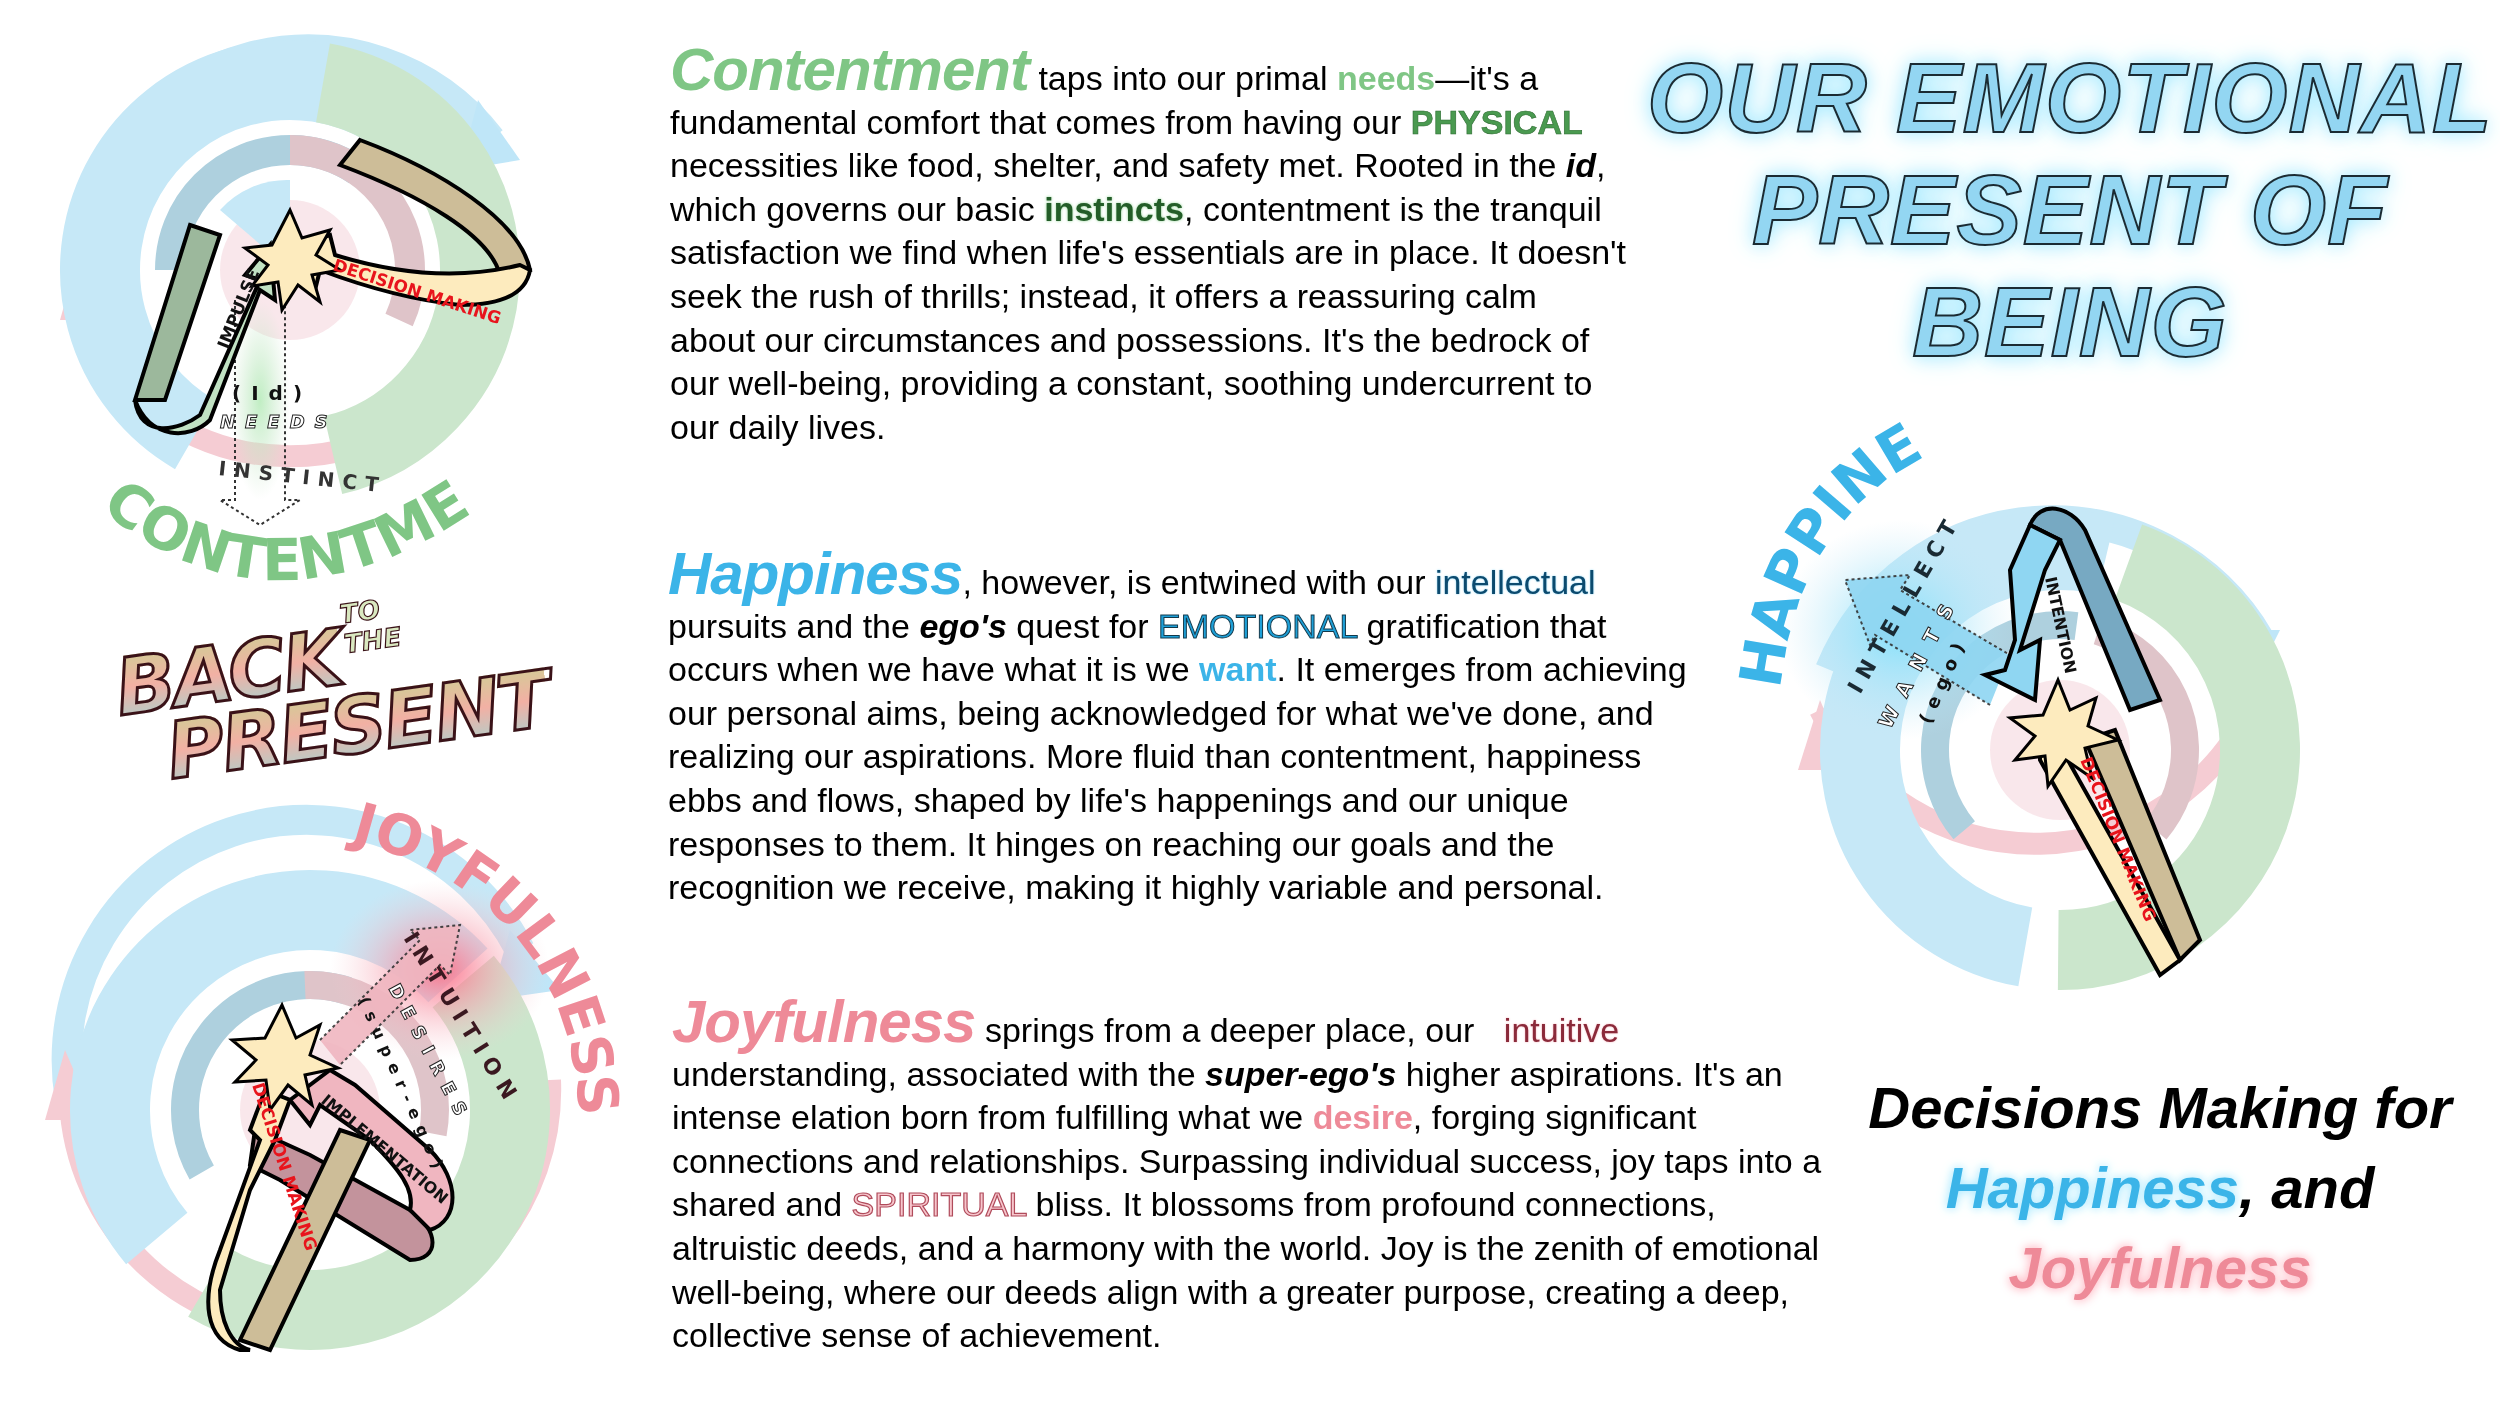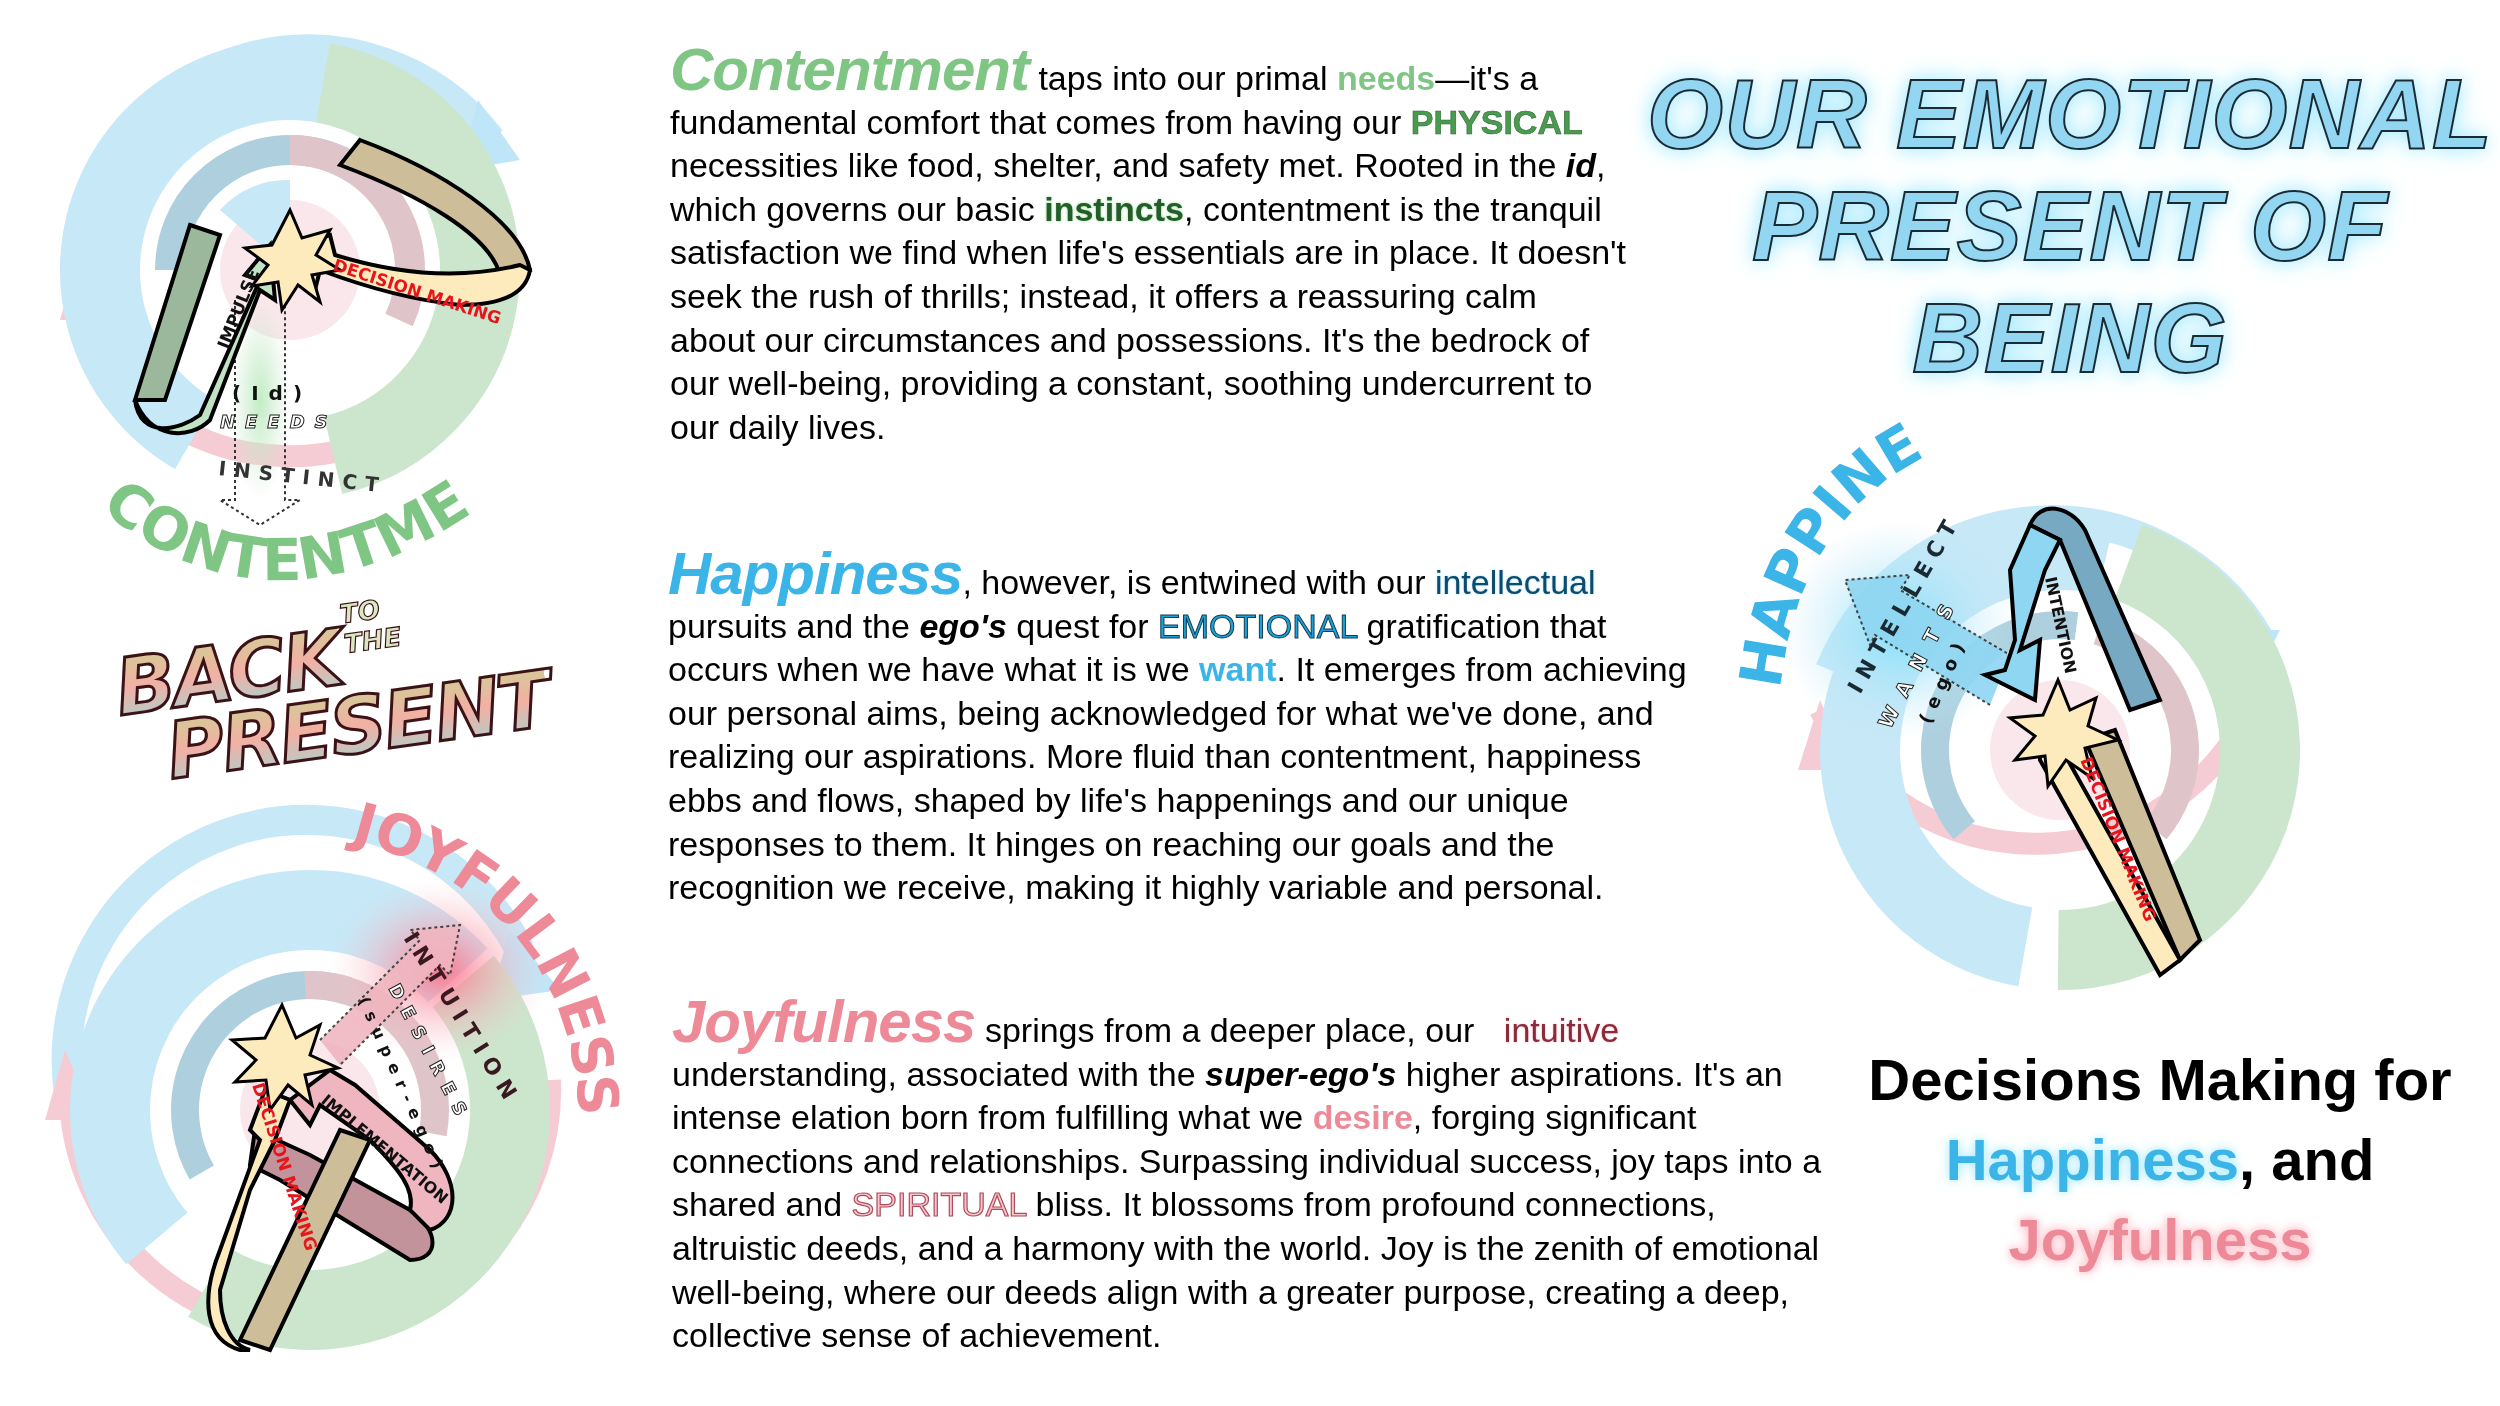--- a/index.html
+++ b/index.html
@@ -23,25 +23,25 @@
   .c-pink-dark { color:#8a2a3a; text-shadow:0 0 2px #f4a9b4;margin-left:20px; }
   .c-pink-outline { color:#f7c6cd; -webkit-text-stroke:1.2px #b04b5b; }
   .bold { font-weight:bold; }
   .bi { font-weight:bold; font-style:italic; }
 
   
   .main-title { position:absolute; left:1640px; top:42px; width:860px; text-align:center;
     font-family:"Liberation Sans", sans-serif; font-weight:bold; font-style:italic;
     font-size:98px; line-height:112px; color:#93d6f2;
     -webkit-text-stroke:2px #1b2b33;
-    text-shadow:0 0 18px #9fe8ff, 0 0 30px #c8f3ff; letter-spacing:1px;margin-top:16px; }
-
-  
-  .sub-title { position:absolute; left:1820px; top:1040px; width:680px; text-align:center;
-    font-weight:bold; font-size:58px; line-height:80px; }
+    text-shadow:0 0 18px #9fe8ff, 0 0 30px #c8f3ff; letter-spacing:1px; }
+
+  
+  .sub-title { position:absolute; left:1820px; top:1068px; width:680px; text-align:center;
+    font-weight:bold; font-style:italic; font-size:58px; line-height:80px; }
   .sub-title .g { color:#7fc685; text-shadow:0 0 8px #b7e6bb, 0 0 14px #d8f2da; }
   .sub-title .b { color:#3bb4e8; text-shadow:0 0 8px #aeeaff, 0 0 14px #d3f5ff; }
   .sub-title .p { color:#ee8a98; text-shadow:0 0 8px #ffb9c4, 0 0 14px #ffd6dc; }
 
   
   .btp { position:absolute; left:108px; top:630px; width:420px; height:170px; transform:rotate(-8deg); transform-origin:left top; }
   .btp .big { position:absolute; font-family:"DejaVu Sans", sans-serif; font-weight:bold; font-style:italic; font-size:78px; line-height:78px;
     background:linear-gradient(#cfcf94 0%, #f2b0a4 50%, #a9d2cf 100%); -webkit-background-clip:text; background-clip:text; color:transparent;
     -webkit-text-stroke:3px #3a1218; letter-spacing:-2px; }
   .btp .small { position:absolute; font-family:"DejaVu Sans", sans-serif; font-weight:bold; font-style:italic; font-size:26px; line-height:26px;

